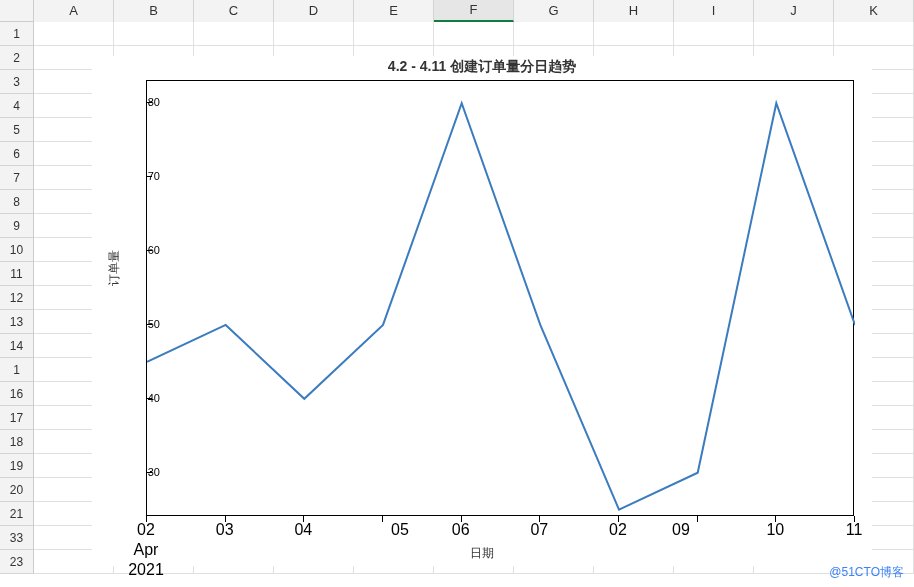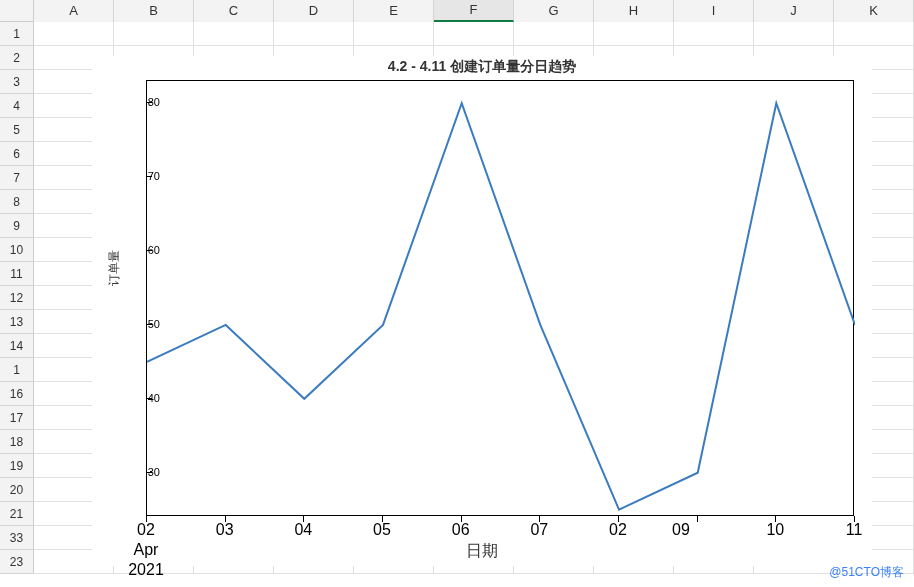--- a/index.html
+++ b/index.html
@@ -108,21 +108,21 @@
       font-size: 12px;
       color: #333;
       white-space: nowrap;
     }
     .xlabel {
       position: absolute;
       bottom: 4px;
       left: 0;
       width: 100%;
       text-align: center;
-      font-size: 16px;
+      font-size: 12px;
       color: #333;
     }
     .ytick {
       position: absolute;
       right: 712px;
       font-size: 11px;
       color: #000;
       transform: translateY(-50%);
       text-align: right;
       width: 42px;
@@ -528,21 +528,21 @@
       <div class="ytick" style="top: 120.068px;">70</div>
       <div class="ytick-mark" style="top: 120.068px;"></div>
       <div class="ytick" style="top: 46.1695px;">80</div>
       <div class="ytick-mark" style="top: 46.1695px;"></div>
       <div class="xtick" style="left: 54px;">02<br>Apr<br>2021</div>
       <div class="xtick-mark" style="left: 54px;"></div>
       <div class="xtick" style="left: 132.667px;">03</div>
       <div class="xtick-mark" style="left: 132.667px;"></div>
       <div class="xtick" style="left: 211.333px;">04</div>
       <div class="xtick-mark" style="left: 211.333px;"></div>
-      <div class="xtick" style="left: 290px;">05</div>
+      <div class="xtick" style="left: 308px;">05</div>
       <div class="xtick-mark" style="left: 290px;"></div>
       <div class="xtick" style="left: 368.667px;">06</div>
       <div class="xtick-mark" style="left: 368.667px;"></div>
       <div class="xtick" style="left: 447.333px;">07</div>
       <div class="xtick-mark" style="left: 447.333px;"></div>
       <div class="xtick" style="left: 526px;">02</div>
       <div class="xtick-mark" style="left: 526px;"></div>
       <div class="xtick" style="left: 589px;">09</div>
       <div class="xtick-mark" style="left: 604.667px;"></div>
       <div class="xtick" style="left: 683.333px;">10</div>

